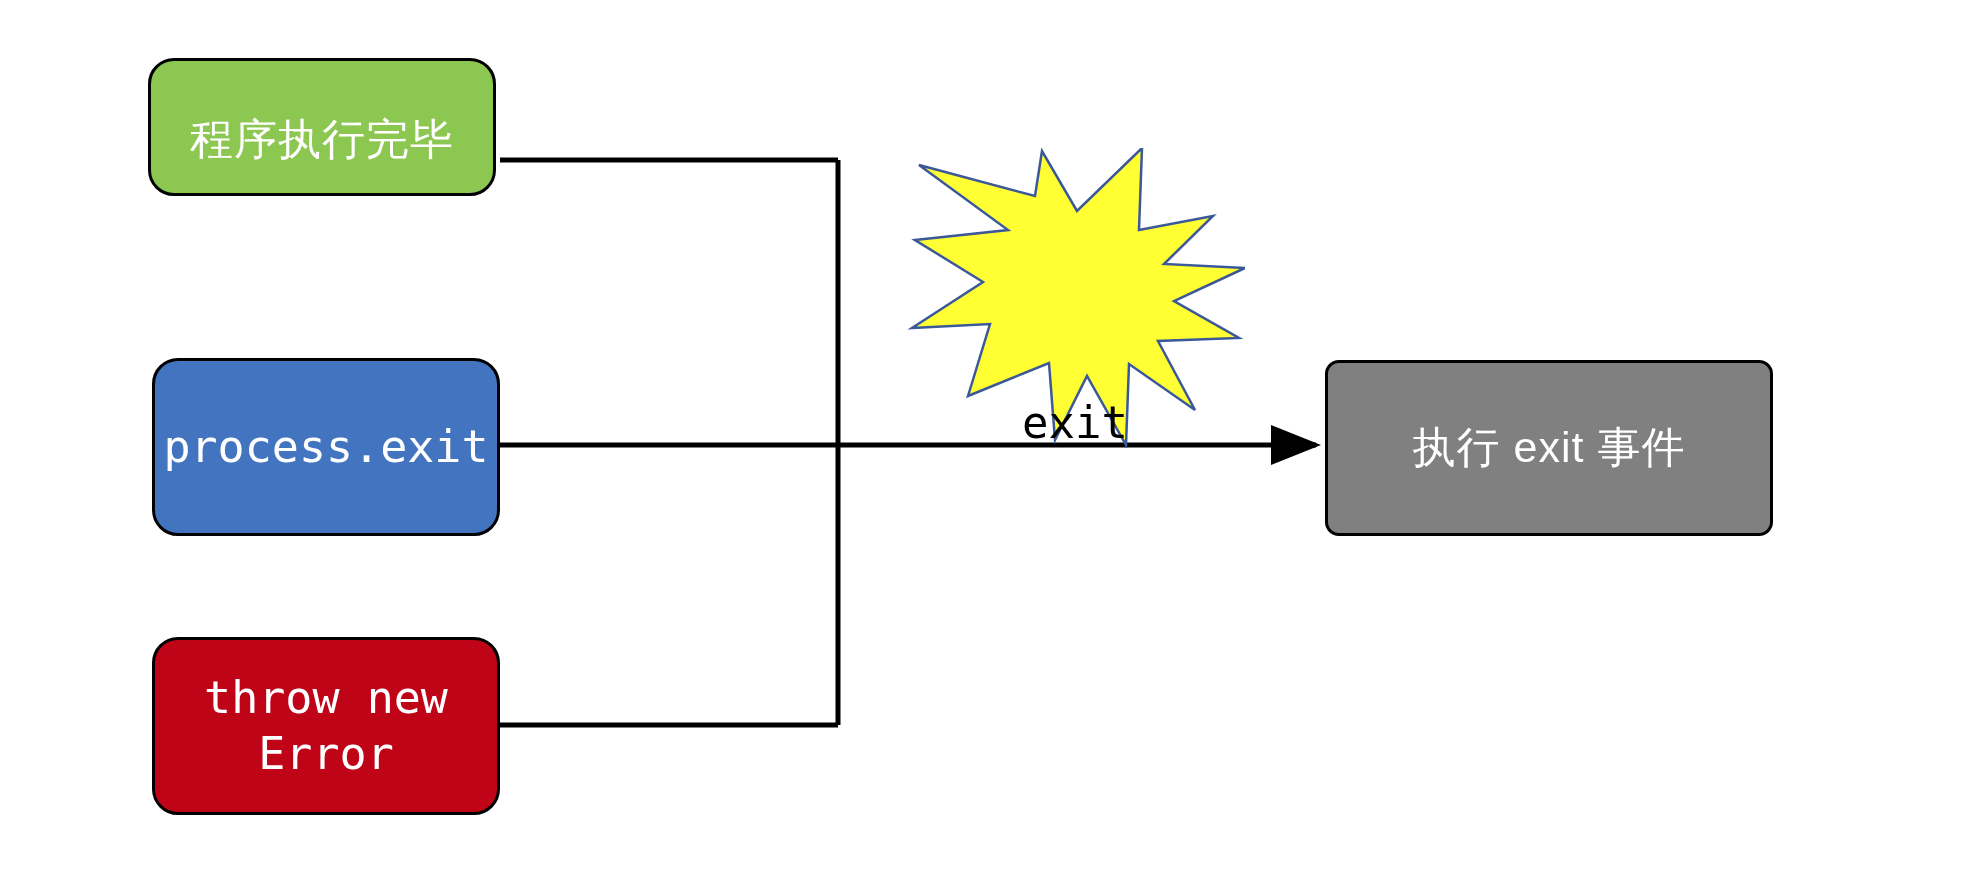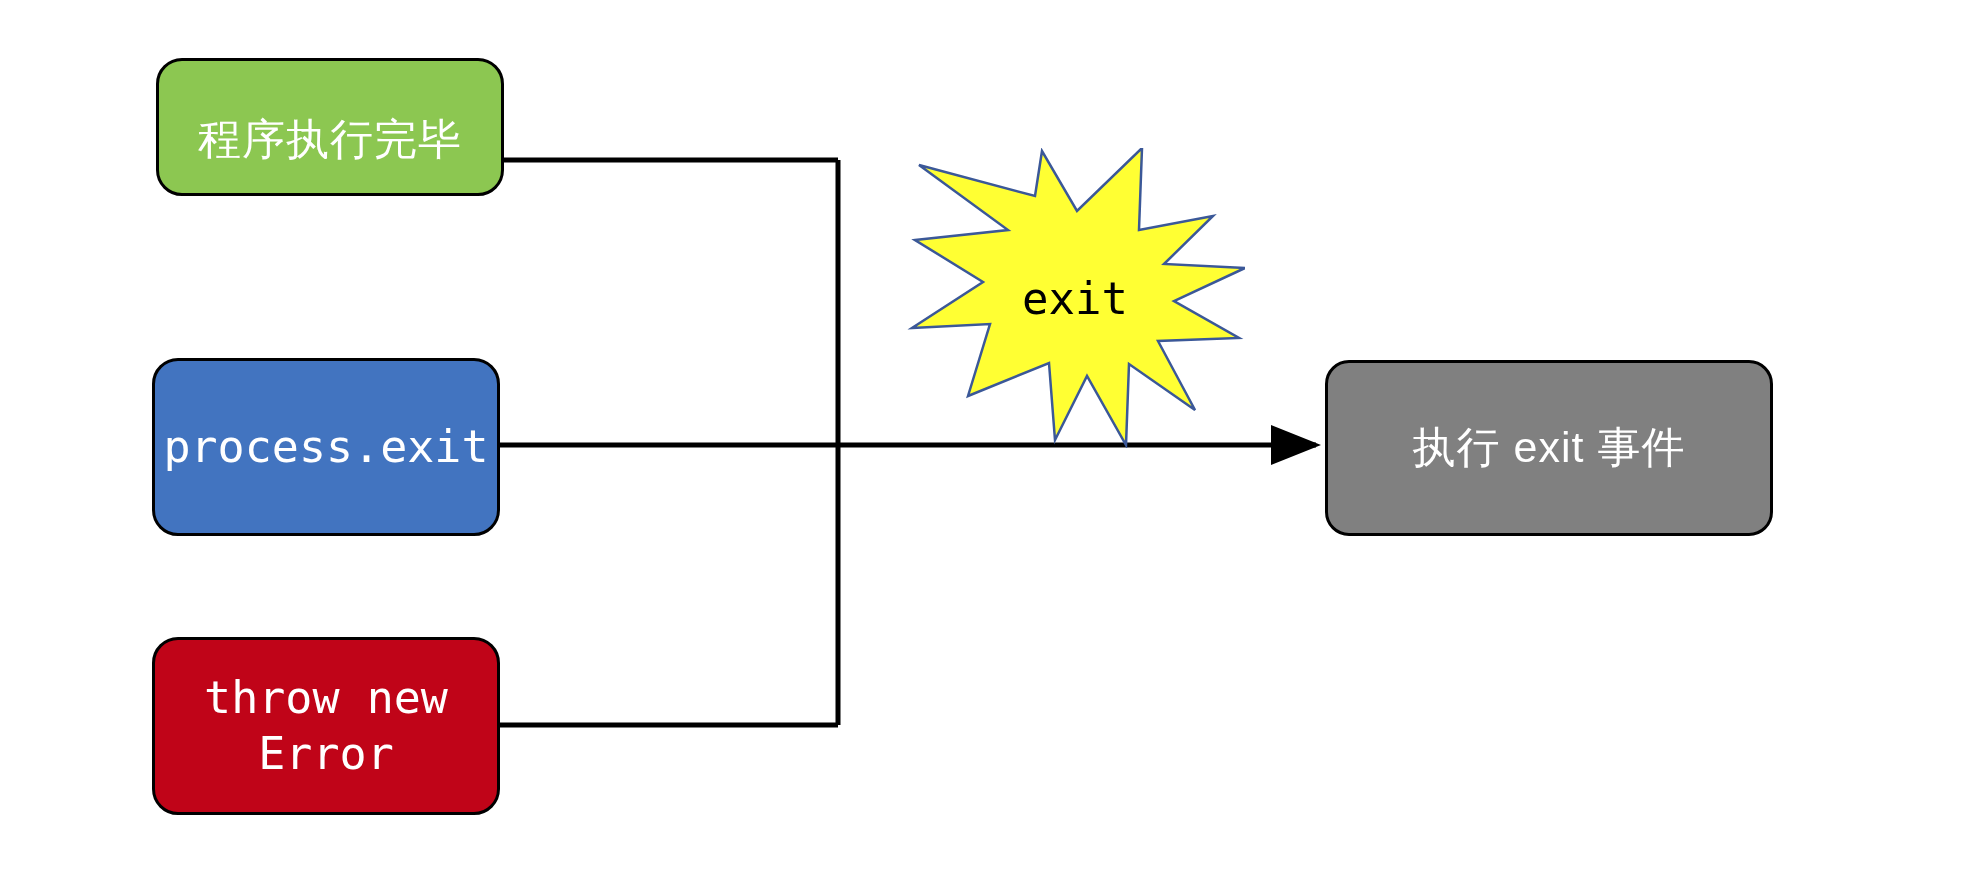--- a/index.html
+++ b/index.html
@@ -36,37 +36,37 @@
     letter-spacing: 1px;
   }
   .node-mono {
     font-family: "DejaVu Sans Mono", "Liberation Mono", monospace;
     font-size: 45px;
     letter-spacing: 0px;
   }
 
   
   #node-green {
-    left: 156px; top: 58px; width: 348px; height: 138px;
+    left: 148px; top: 58px; width: 348px; height: 138px;
     background: #8CC751;
     align-items: flex-end;
     padding-bottom: 26px;
   }
   #node-blue {
     left: 152px; top: 358px; width: 348px; height: 178px;
     background: #4274C0;
   }
   #node-red {
     left: 152px; top: 637px; width: 348px; height: 178px;
     background: #C00418;
   }
   #node-gray {
     left: 1325px; top: 360px; width: 448px; height: 176px;
     background: #808080;
-    border-radius: 24px;
+    border-radius: 14px;
   }
   .two-line {
     display: block;
   }
 
   
   #wires {
     position: absolute;
     left: 0; top: 0;
     width: 1988px;
@@ -82,21 +82,21 @@
     width: 340px;
     height: 300px;
   }
   #burst-label {
     position: absolute;
     left: 905px;
     top: 148px;
     width: 340px;
     height: 300px;
     display: flex;
-    align-items: center;
+    align-items: flex-end;
     justify-content: center;
     font-family: "DejaVu Sans Mono", "Liberation Mono", monospace;
     font-size: 44px;
     color: #000000;
     user-select: none;
   }
 </style>
 </head>
 <body>
 

